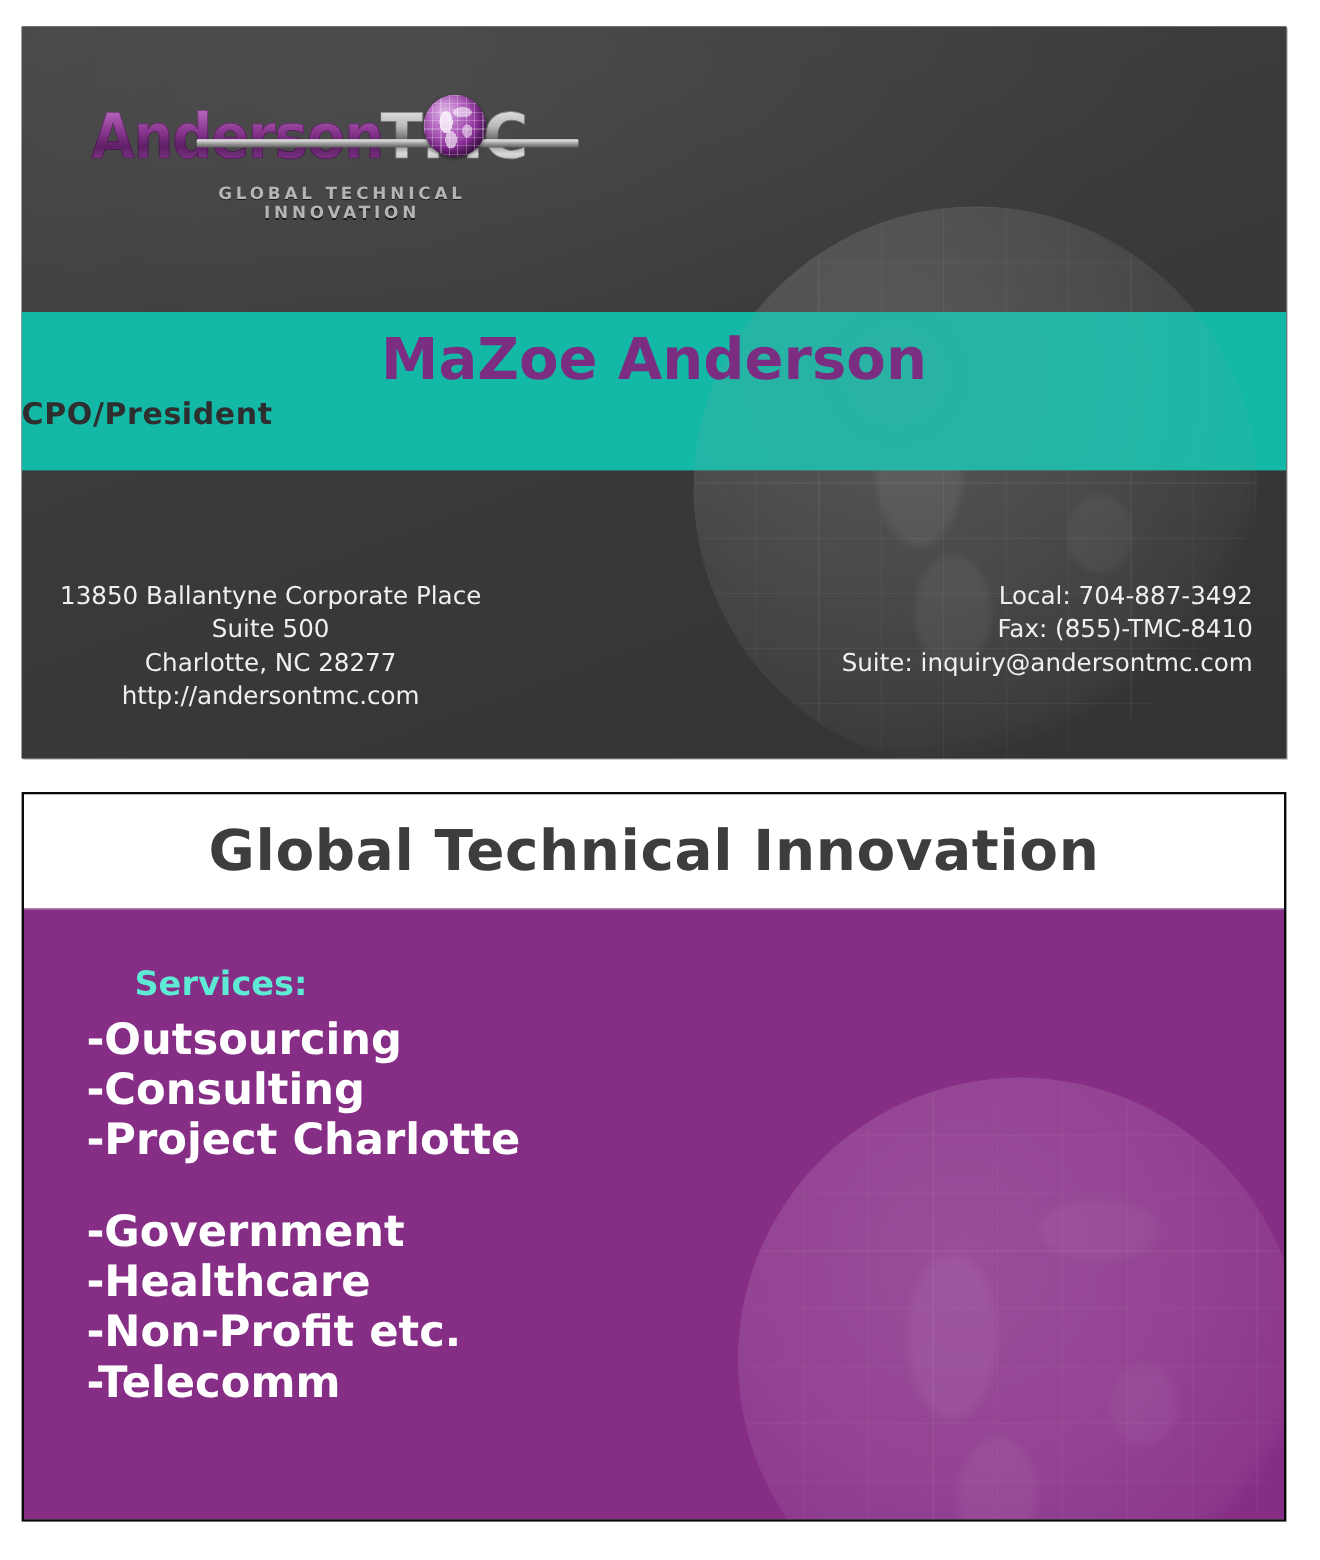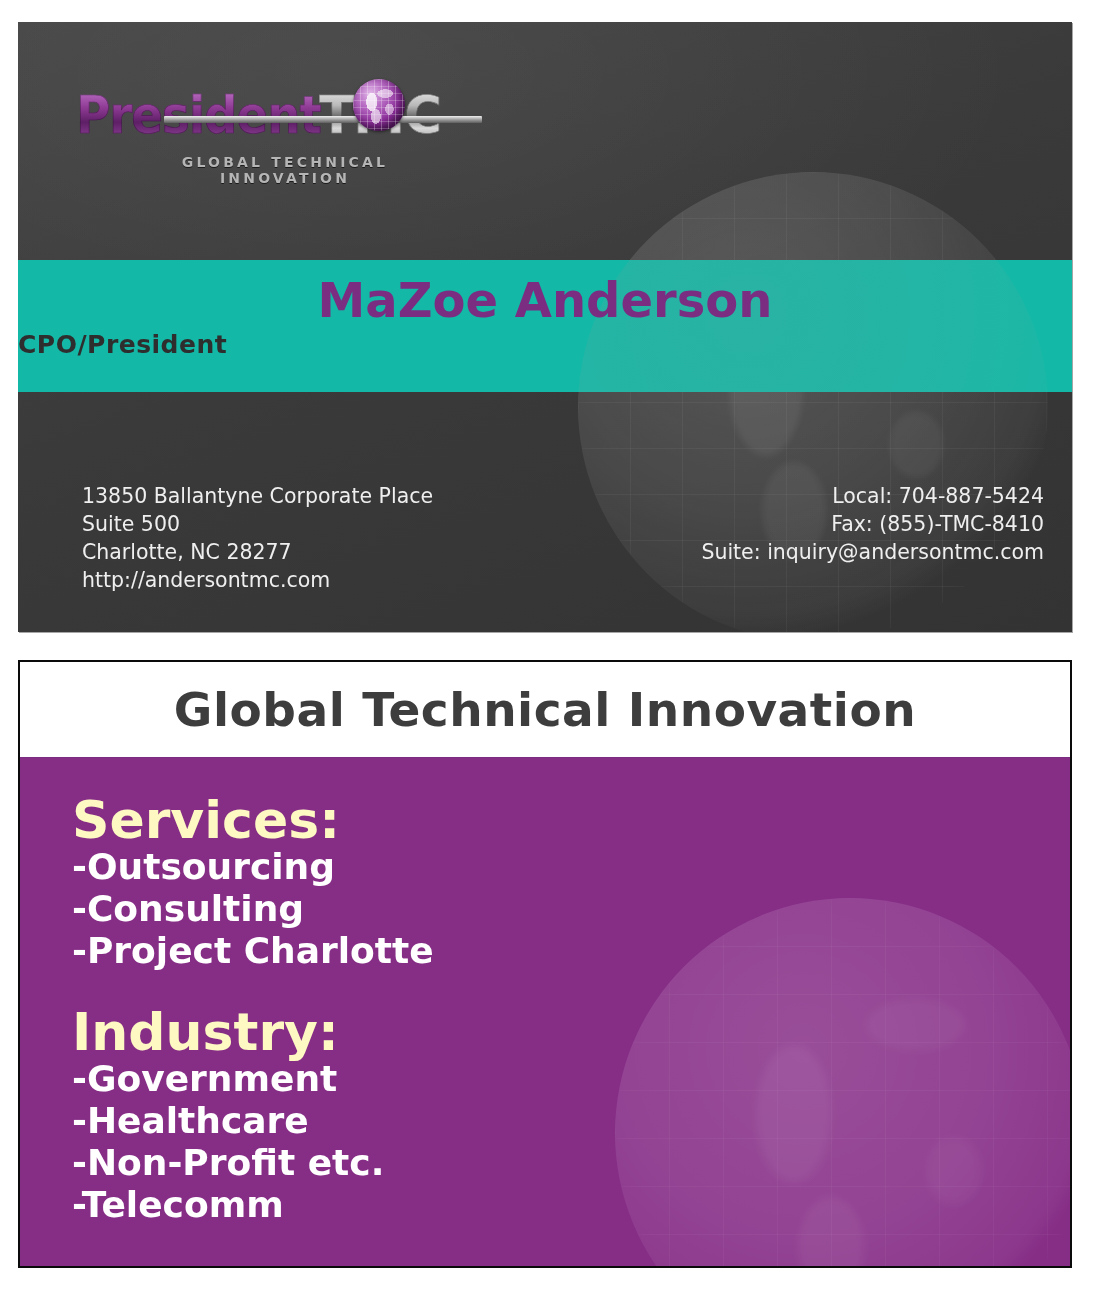--- a/index.html
+++ b/index.html
@@ -149,22 +149,21 @@
     color: #2e2e2e;
   }
 
   
   .contact-area {
     position: absolute; left: 0; top: 460px;
     width: 1054px; height: 130px;
   }
   .address-col {
     position: absolute; left: 32px; top: 0;
-    text-align: left;
-    margin-left: 32px;
+    text-align: center;
   }
   .phone-col {
     position: absolute; right: 28px; top: 0;
     text-align: right;
   }
   .contact-line {
     font-size: 20.5px;
     color: #efefef;
     line-height: 28px;
     white-space: nowrap;
@@ -219,25 +218,26 @@
     background:
       radial-gradient(ellipse 62px 112px at 38% 46%, rgba(255,255,255,.055) 0 60%, transparent 62%),
       radial-gradient(ellipse 54px 80px at 46% 74%, rgba(255,255,255,.05) 0 60%, transparent 62%),
       radial-gradient(ellipse 82px 42px at 64% 27%, rgba(255,255,255,.045) 0 60%, transparent 62%),
       radial-gradient(ellipse 46px 56px at 72% 58%, rgba(255,255,255,.04) 0 60%, transparent 62%);
     filter: blur(4px);
   }
   .back-content { position: relative; padding: 36px 0 0 52px; }
   .section { margin-bottom: 6px; }
   .section-heading {
-    font-size: 52px;
-    font-weight: bold;
-    color: #fef9c3;
+    font-size: 28px;
+    font-weight: bold;
+    color: #5eead4;
     letter-spacing: 0px;
     line-height: 52px;
+    margin-left: 40px;
   }
   .section-item {
     font-size: 36px;
     font-weight: bold;
     color: #ffffff;
     line-height: 42px;
     letter-spacing: 0px;
     white-space: nowrap;
   }
   .section-gap { height: 28px; }
@@ -251,21 +251,21 @@
     <div class="front-bg-gradient"></div>
 
     <div class="globe-watermark-front">
       <div class="meridians"></div>
       <div class="landmass"></div>
     </div>
 
     <div class="logo-block">
       <div class="logo-wordmark">
         <div class="logo-topbar"></div>
-        <span class="logo-anderson">President</span><span class="logo-tmc">TMC</span>
+        <span class="logo-anderson">Anderson</span><span class="logo-tmc">TMC</span>
         <div class="logo-globe">
           <div class="g-land"></div>
           <div class="g-grid"></div>
         </div>
       </div>
       <div class="logo-tagline">GLOBAL TECHNICAL INNOVATION</div>
     </div>
 
     <div class="name-band">
       <div class="band-globe"></div>
@@ -274,21 +274,21 @@
     </div>
 
     <div class="contact-area">
       <div class="address-col">
         <div class="contact-line">13850 Ballantyne Corporate Place</div>
         <div class="contact-line">Suite 500</div>
         <div class="contact-line">Charlotte, NC 28277</div>
         <div class="contact-line">http://andersontmc.com</div>
       </div>
       <div class="phone-col">
-        <div class="contact-line">Local: 704-887-5424</div>
+        <div class="contact-line">Local: 704-887-3492</div>
         <div class="contact-line">Fax: (855)-TMC-8410</div>
         <div class="contact-line">Suite: inquiry@andersontmc.com</div>
       </div>
     </div>
   </div>
 
   <div class="card-back">
     <div class="back-headline-band">
       <div class="back-headline">Global Technical Innovation</div>
     </div>
@@ -302,21 +302,20 @@
         <div class="section">
           <div class="section-heading">Services:</div>
           <div class="section-item">-Outsourcing</div>
           <div class="section-item">-Consulting</div>
           <div class="section-item">-Project Charlotte</div>
         </div>
 
         <div class="section-gap"></div>
 
         <div class="section">
-          <div class="section-heading">Industry:</div>
           <div class="section-item">-Government</div>
           <div class="section-item">-Healthcare</div>
           <div class="section-item">-Non-Profit etc.</div>
           <div class="section-item">-Telecomm</div>
         </div>
 
       </div>
     </div>
   </div>
 

